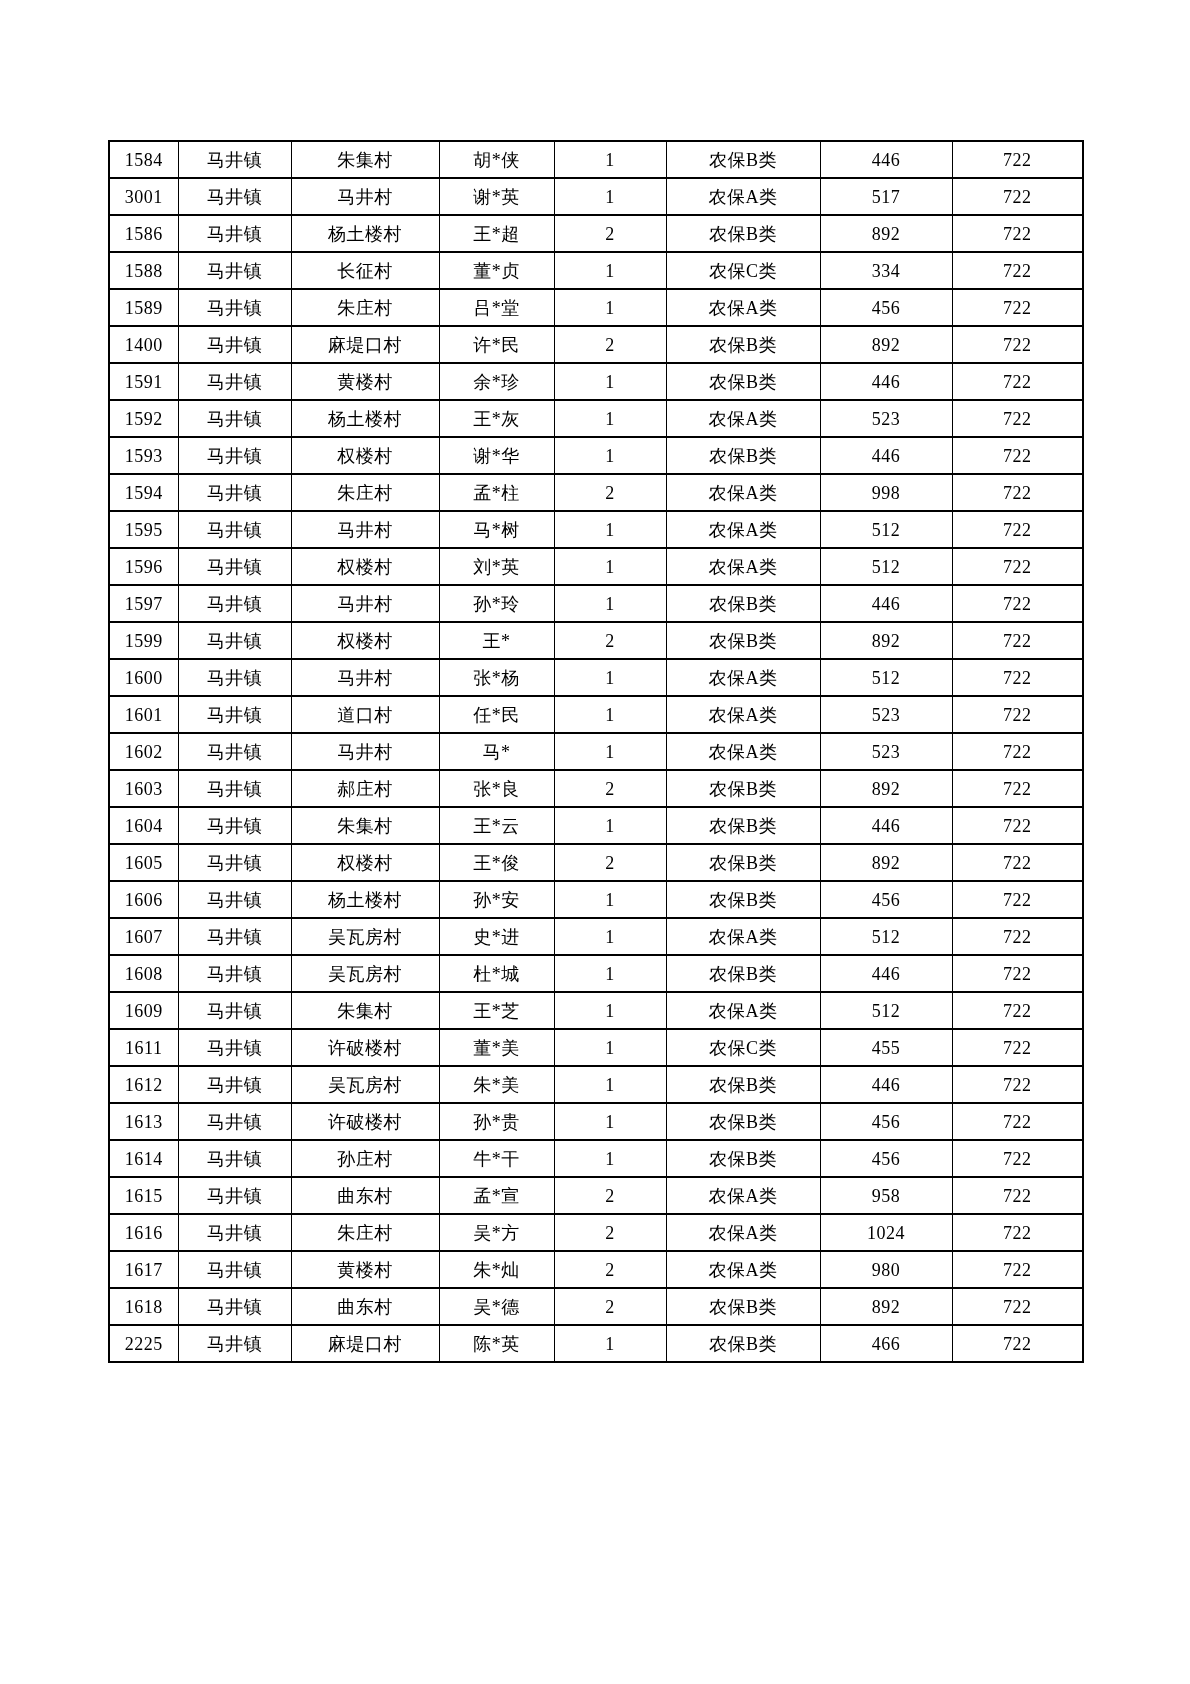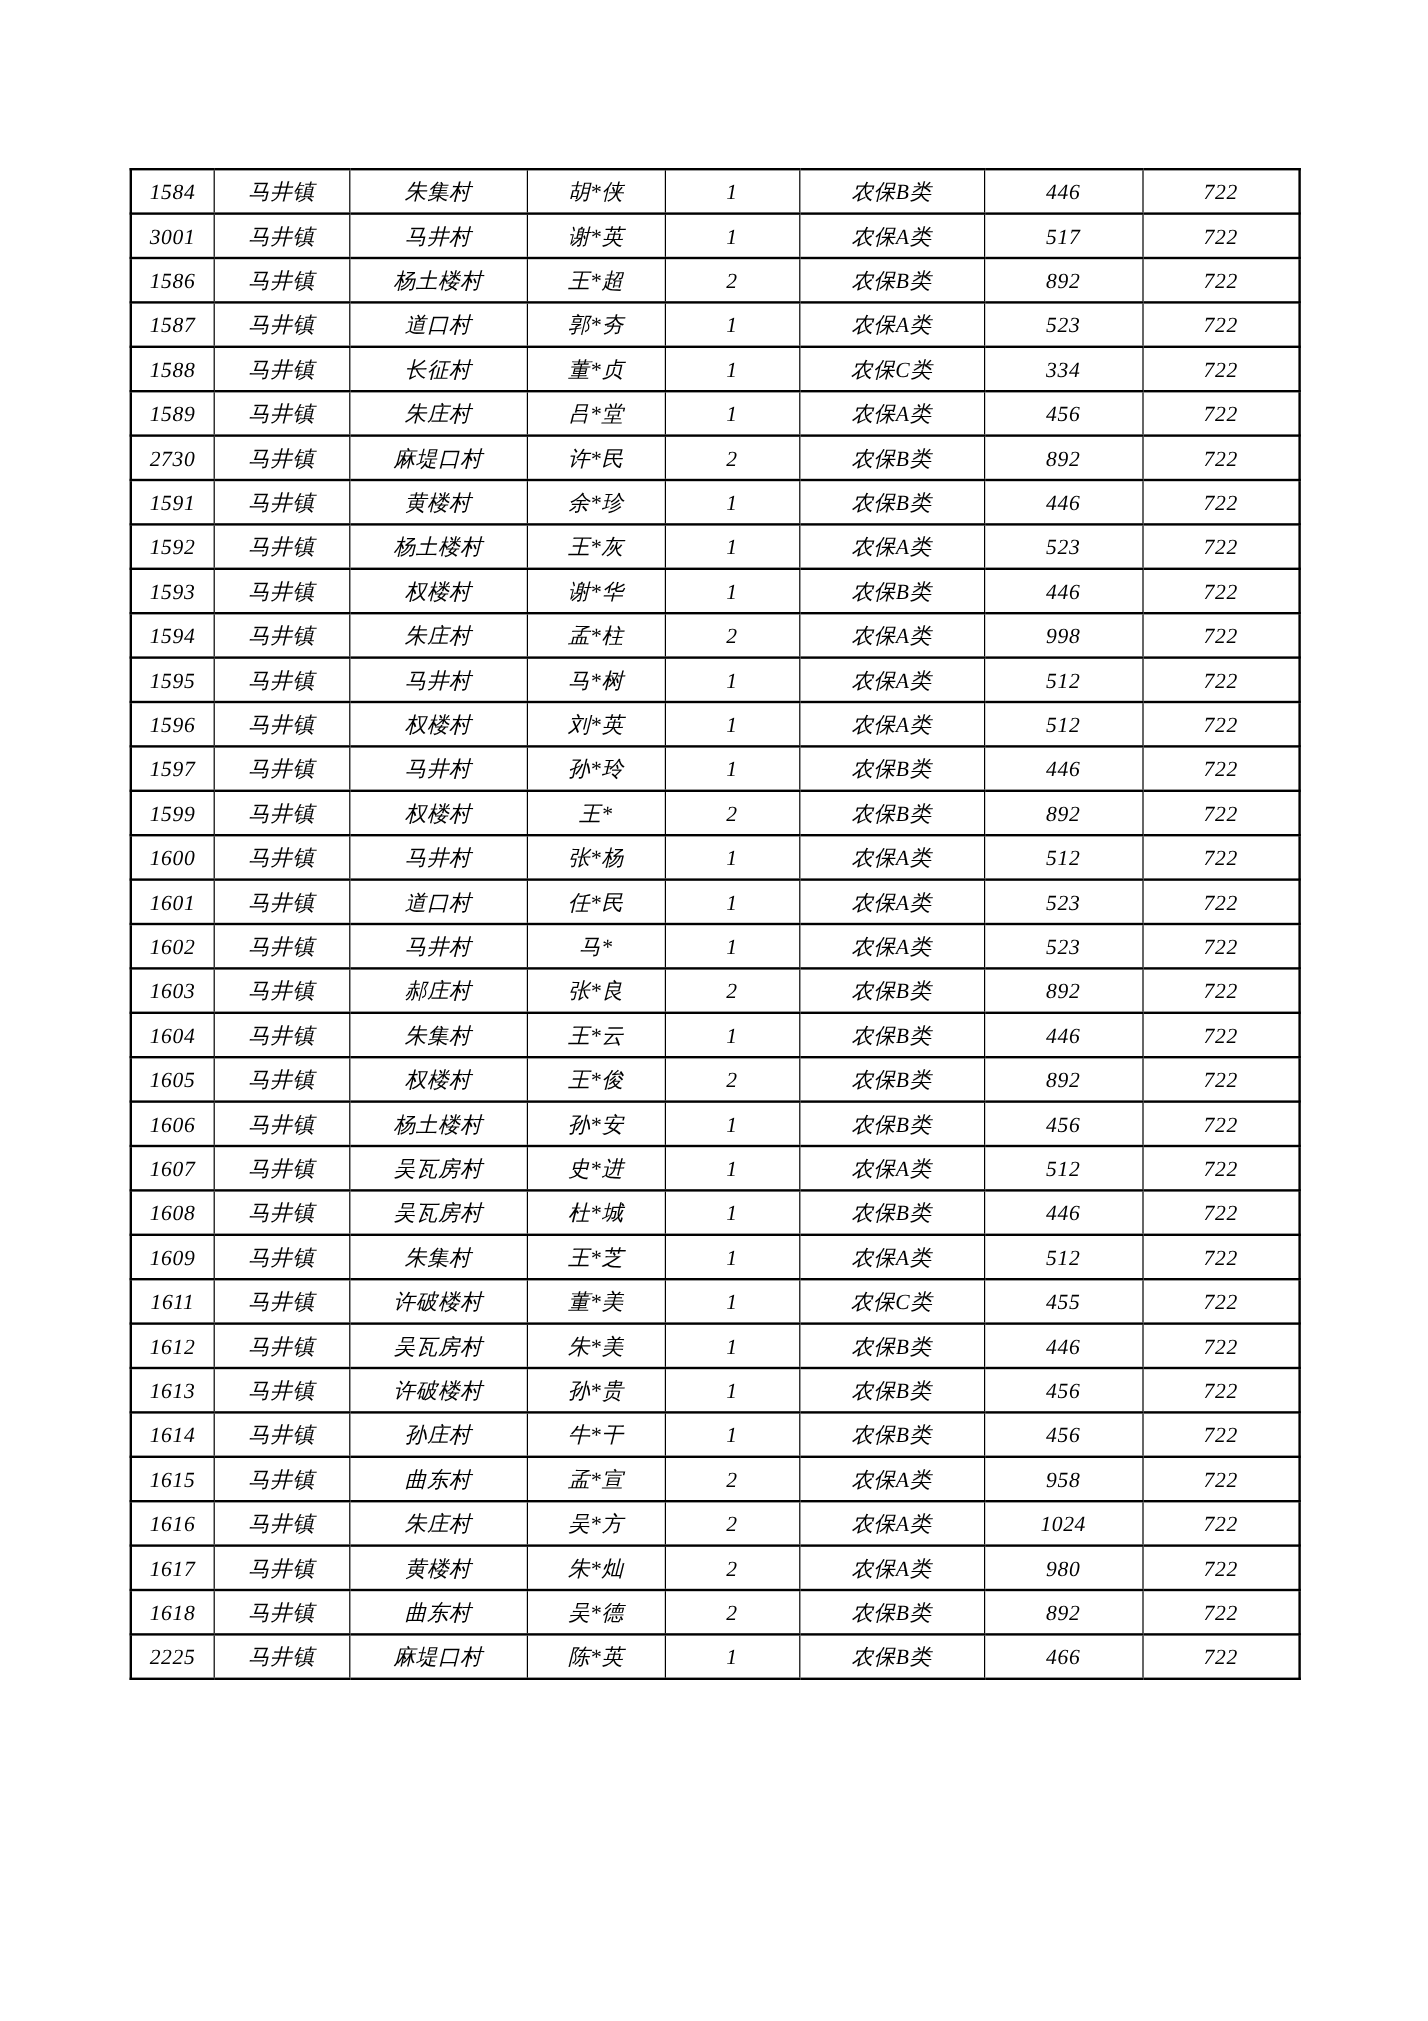--- a/index.html
+++ b/index.html
@@ -7,21 +7,20 @@
     padding: 0;
     background: #ffffff;
   }
   .page {
     position: relative;
     width: 1190px;
     height: 1684px;
     background: #ffffff;
     overflow: hidden;
     font-family: "Liberation Serif", "DejaVu Serif", serif;
-    font-style: italic;
   }
   table.data-table {
     position: absolute;
     left: 108px;
     top: 140px;
     width: 974px;
     border-collapse: collapse;
     table-layout: fixed;
     border: 2px solid #000000;
   }
@@ -83,51 +82,41 @@
           <td>1586</td>
           <td>马井镇</td>
           <td>杨土楼村</td>
           <td>王*超</td>
           <td>2</td>
           <td>农保B类</td>
           <td>892</td>
           <td>722</td>
         </tr>
         <tr>
-          <td>1587</td>
-          <td>马井镇</td>
-          <td>道口村</td>
-          <td>郭*夯</td>
-          <td>1</td>
-          <td>农保A类</td>
-          <td>523</td>
-          <td>722</td>
-        </tr>
-        <tr>
           <td>1588</td>
           <td>马井镇</td>
           <td>长征村</td>
           <td>董*贞</td>
           <td>1</td>
           <td>农保C类</td>
           <td>334</td>
           <td>722</td>
         </tr>
         <tr>
           <td>1589</td>
           <td>马井镇</td>
           <td>朱庄村</td>
           <td>吕*堂</td>
           <td>1</td>
           <td>农保A类</td>
           <td>456</td>
           <td>722</td>
         </tr>
         <tr>
-          <td>2730</td>
+          <td>1400</td>
           <td>马井镇</td>
           <td>麻堤口村</td>
           <td>许*民</td>
           <td>2</td>
           <td>农保B类</td>
           <td>892</td>
           <td>722</td>
         </tr>
         <tr>
           <td>1591</td>

